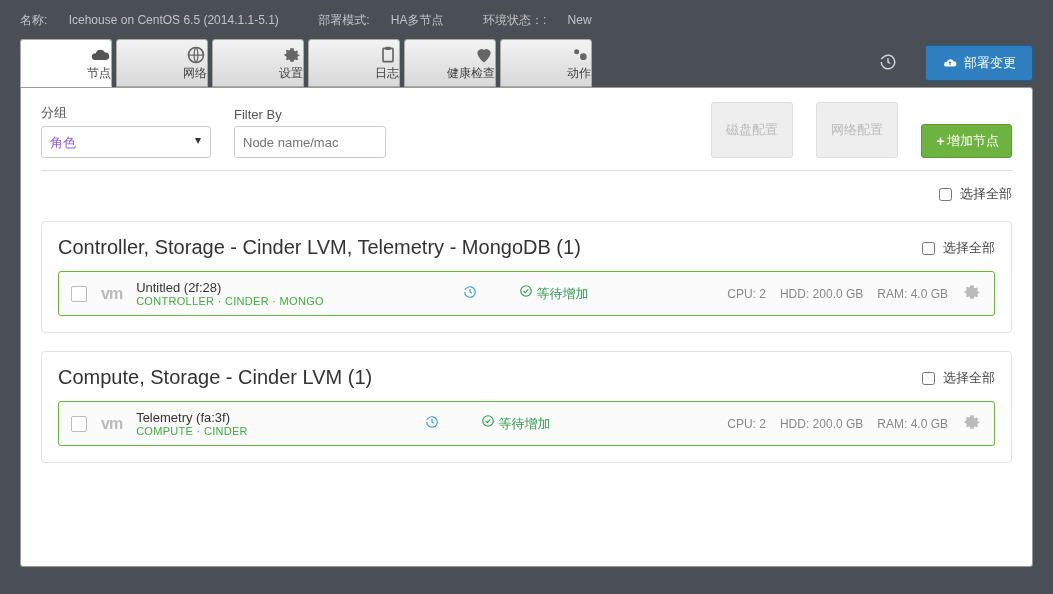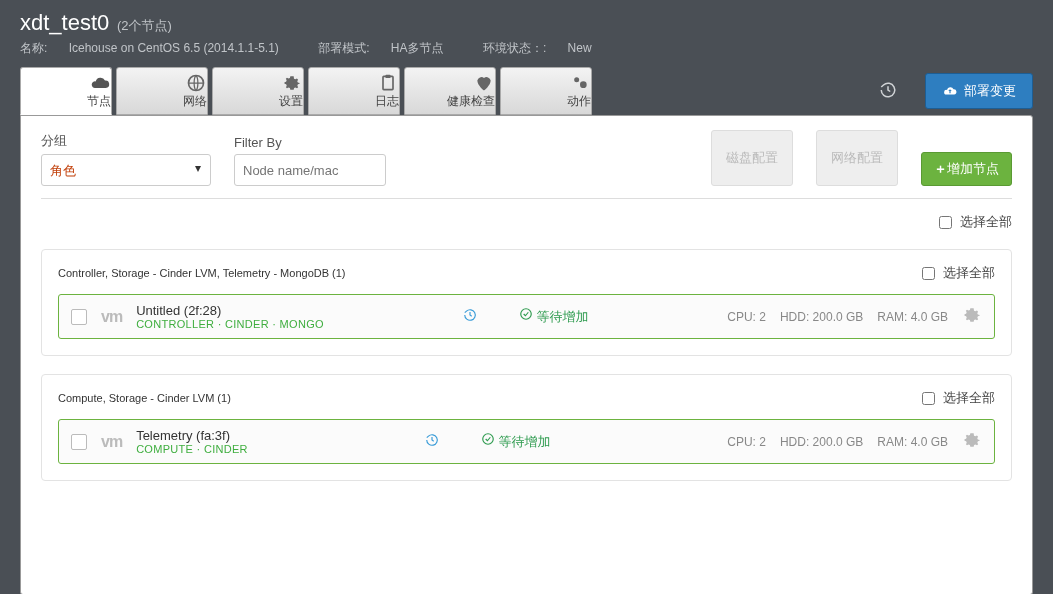--- a/index.html
+++ b/index.html
@@ -33,37 +33,37 @@
 }
 
 
 .panel { background: #fff; border: 1px solid #999; border-radius: 0 3px 3px 3px;
   padding: 14px 20px; min-height: 480px; }
 
 .controls-row { display: flex; align-items: flex-end; gap: 23px; border-bottom: 1px solid #ddd; padding-bottom: 12px; }
 .ctrl-label { font-size: 13px; color: #555; margin-bottom: 4px; display: block; }
 .select, .input {
   height: 32px; border: 1px solid #ccc; border-radius: 3px; padding: 0 8px;
-  font-size: 13px; color: #c2410c; background: #fff;
+  font-size: 13px; color: #8b5cf6; background: #fff;
 }
 .select { width: 170px; appearance: none; background-image: none; position: relative; }
 .select-wrap { position: relative; }
 .select-wrap::after { content: "▾"; position: absolute; right: 10px; top: 7px; color: #333; pointer-events: none; font-size: 12px; }
 .input { width: 152px; color: #000000; }
 .spacer { flex: 1; }
 .btn-disabled { background: #eee; color: #bbb; border: 1px solid #ddd; padding: 18px 14px; border-radius: 3px; cursor: not-allowed; font-size: 13px; }
 .btn-add { background: #6cb33f; color: #fff; border: 1px solid #5a9a33; padding: 7px 12px; border-radius: 3px; cursor: pointer; font-size: 13px; }
 
 .select-all-top { text-align: right; margin-top: 14px; font-size: 13px; color: #444; }
 .select-all-top input, .group-select input { margin-right: 4px; vertical-align: middle; }
 
 
 .node-group { border: 1px solid #e3e3e3; border-radius: 4px; padding: 14px 16px 16px; margin-top: 18px; }
 .group-head { display: flex; justify-content: space-between; align-items: center; margin-bottom: 12px; }
-.group-title { font-size: 11px; font-weight: 400; color: #333; }
+.group-title { font-size: 20px; font-weight: 400; color: #333; }
 .group-select { font-size: 13px; color: #444; }
 
 .node-row {
   border: 1px solid #6cb33f; border-radius: 3px; background: #fbfbfb;
   display: flex; align-items: center; padding: 8px 12px; gap: 14px;
 }
 .chk { width: 16px; height: 16px; border: 1px solid #bbb; border-radius: 2px; background: #fff; }
 .vm-icon { color: #bbb; font-weight: bold; font-size: 16px; letter-spacing: -1px; }
 .node-meta { display: flex; flex-direction: column; }
 .node-name { color: #333; font-size: 13px; }
@@ -72,24 +72,20 @@
 .pending-icon { color: #3a9cd8; }
 .pending-txt { color: #2e9b4f; font-size: 13px; }
 .specs { color: #888; font-size: 12px; display: flex; gap: 14px; }
 .gear { color: #bbb; cursor: pointer; }
 .check-circle { display:inline-flex; width:14px; height:14px; }
 </style>
 </head>
 <body>
 
 <div class="page">
-  <div class="hdr">
-    <span class="hdr-title">xdt_test0</span>
-    <span class="hdr-count">(2个节点)</span>
-  </div>
   <div class="hdr-meta">
     <span>
       <span>名称:</span>
       <span>Icehouse on CentOS 6.5 (2014.1.1-5.1)</span>
     </span>
     <span>
       <span>部署模式:</span>
       <span>HA多节点</span>
     </span>
     <span>

